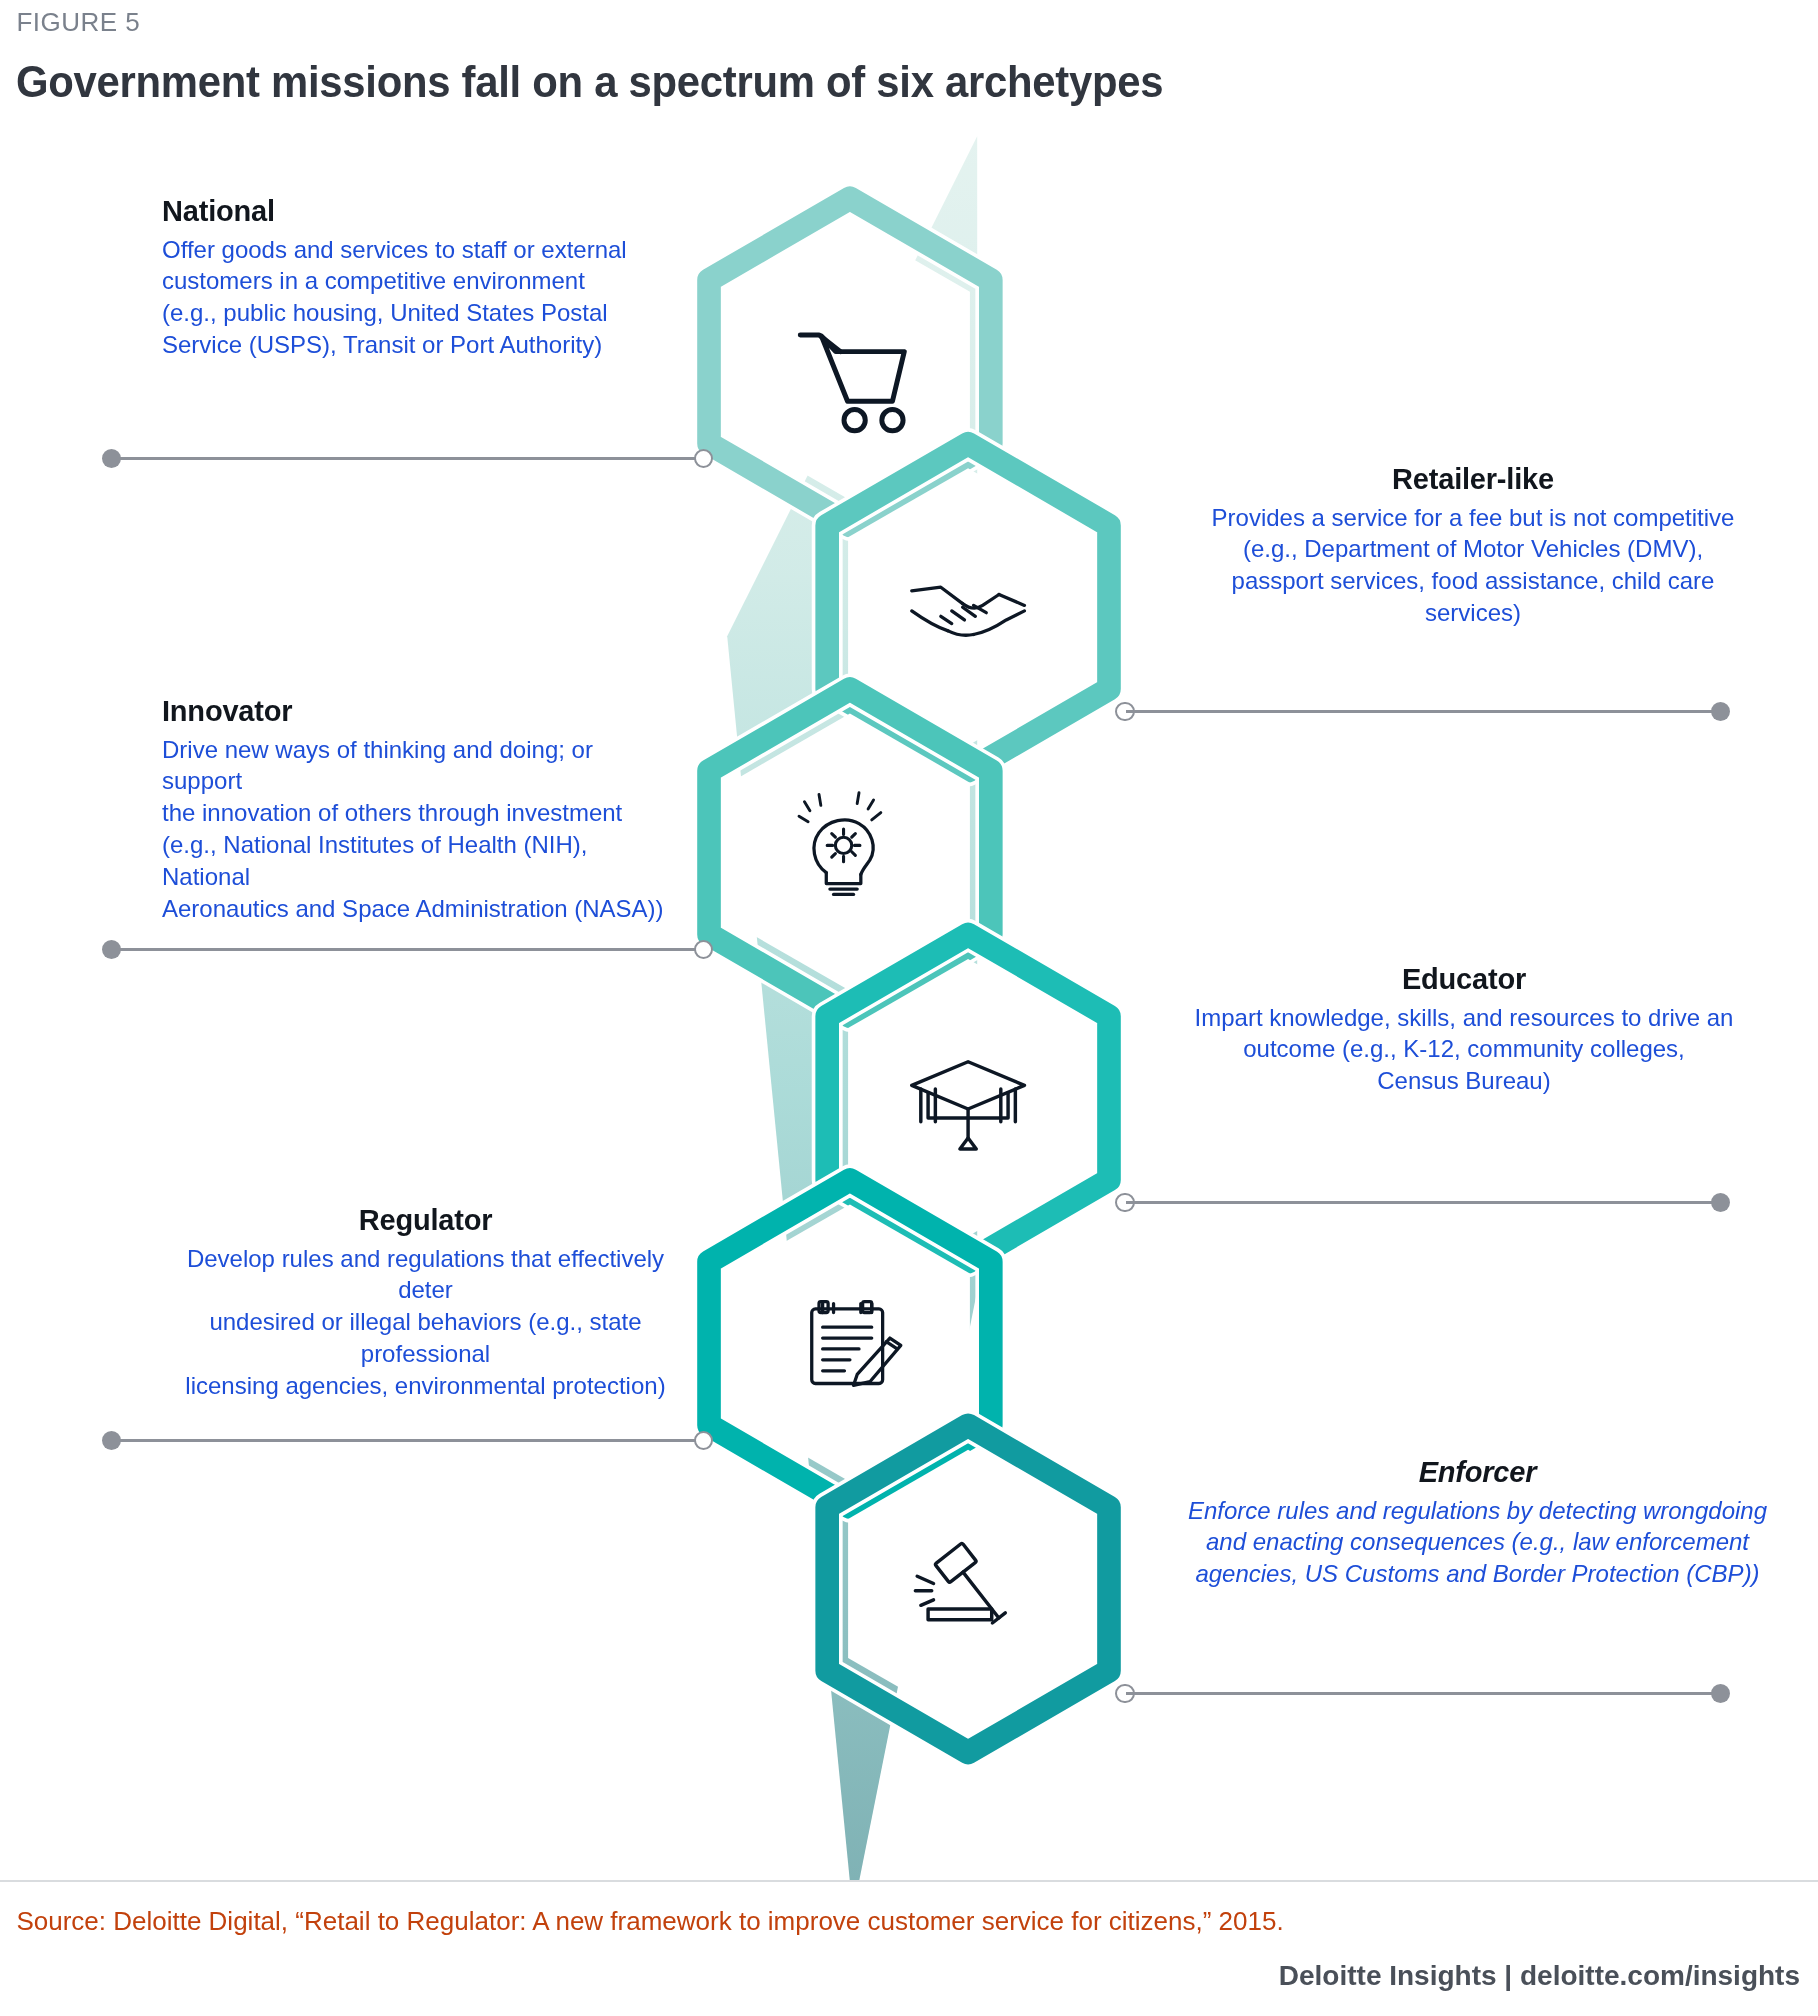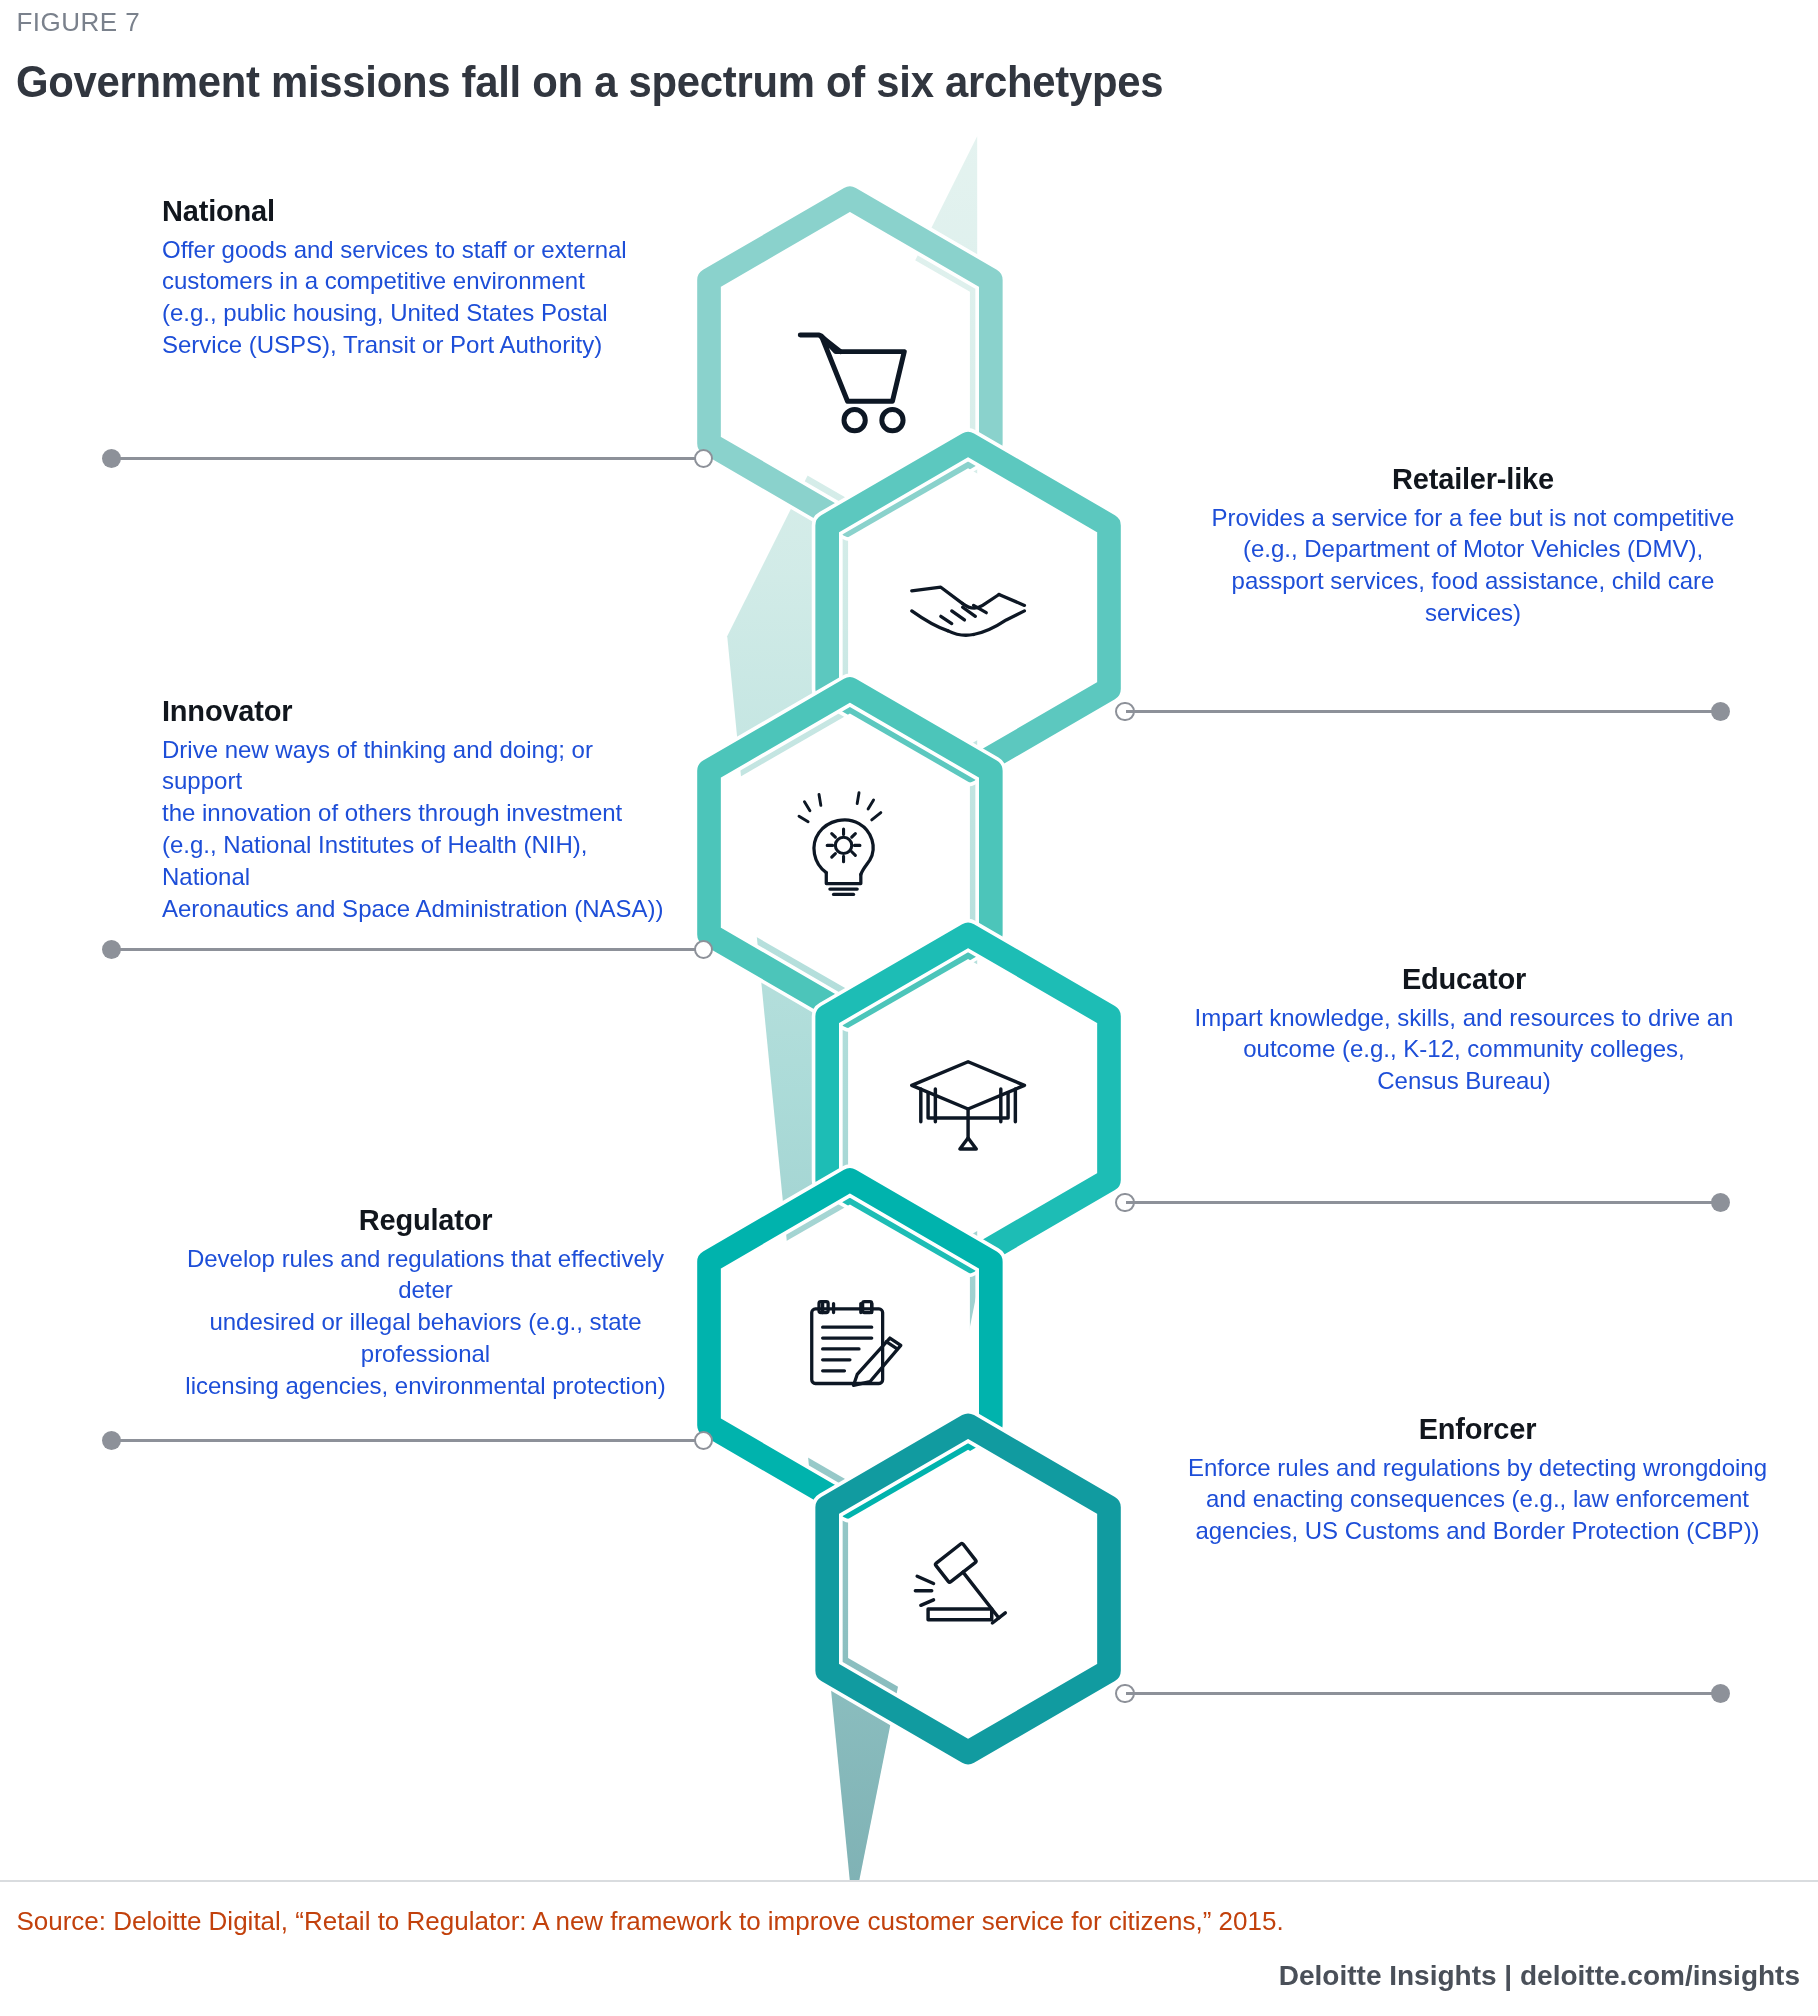--- a/index.html
+++ b/index.html
@@ -137,21 +137,21 @@
     width: 1818px;
     height: 1.8px;
     background: #d9dcdf;
   }
 </style>
 </head>
 <body>
 
 <div id="page">
 
-  <div class="figure-label">FIGURE 7</div>
+  <div class="figure-label">FIGURE 5</div>
   <div class="figure-title">Government missions fall on a spectrum of six archetypes</div>
 
   <div id="figure">
 
     <svg id="bg-svg" viewBox="0 0 2000 1940">
       <defs>
         <linearGradient id="wedgeGrad" x1="0" y1="0" x2="0" y2="1">
           <stop offset="0%" stop-color="#e3f2ef"></stop>
           <stop offset="25%" stop-color="#cfeae6"></stop>
           <stop offset="55%" stop-color="#a7d9d6"></stop>
@@ -314,21 +314,21 @@
       <div class="cal-body">Develop rules and regulations that effectively deter
 undesired or illegal behaviors (e.g., state professional
 licensing agencies, environmental protection)</div>
     </div>
     <div class="connector" style="left:102px; top:1302px; width:611px;">
       <span class="dot-filled" style="left:0;"></span>
       <span class="bar"></span>
       <span class="dot-hollow" style="right:0;"></span>
     </div>
 
-    <div class="callout right" style="left:1182px; top:1286px; width:591px;">
+    <div class="callout right" style="left:1182px; top:1329px; width:591px;font-style:italic;">
       <div class="cal-title">Enforcer</div>
       <div class="cal-body">Enforce rules and regulations by detecting wrongdoing
 and enacting consequences (e.g., law enforcement
 agencies, US Customs and Border Protection (CBP))</div>
     </div>
     <div class="connector" style="left:1115px; top:1555px; width:615px;">
       <span class="dot-hollow" style="left:0;"></span>
       <span class="bar"></span>
       <span class="dot-filled" style="right:0;"></span>
     </div>

